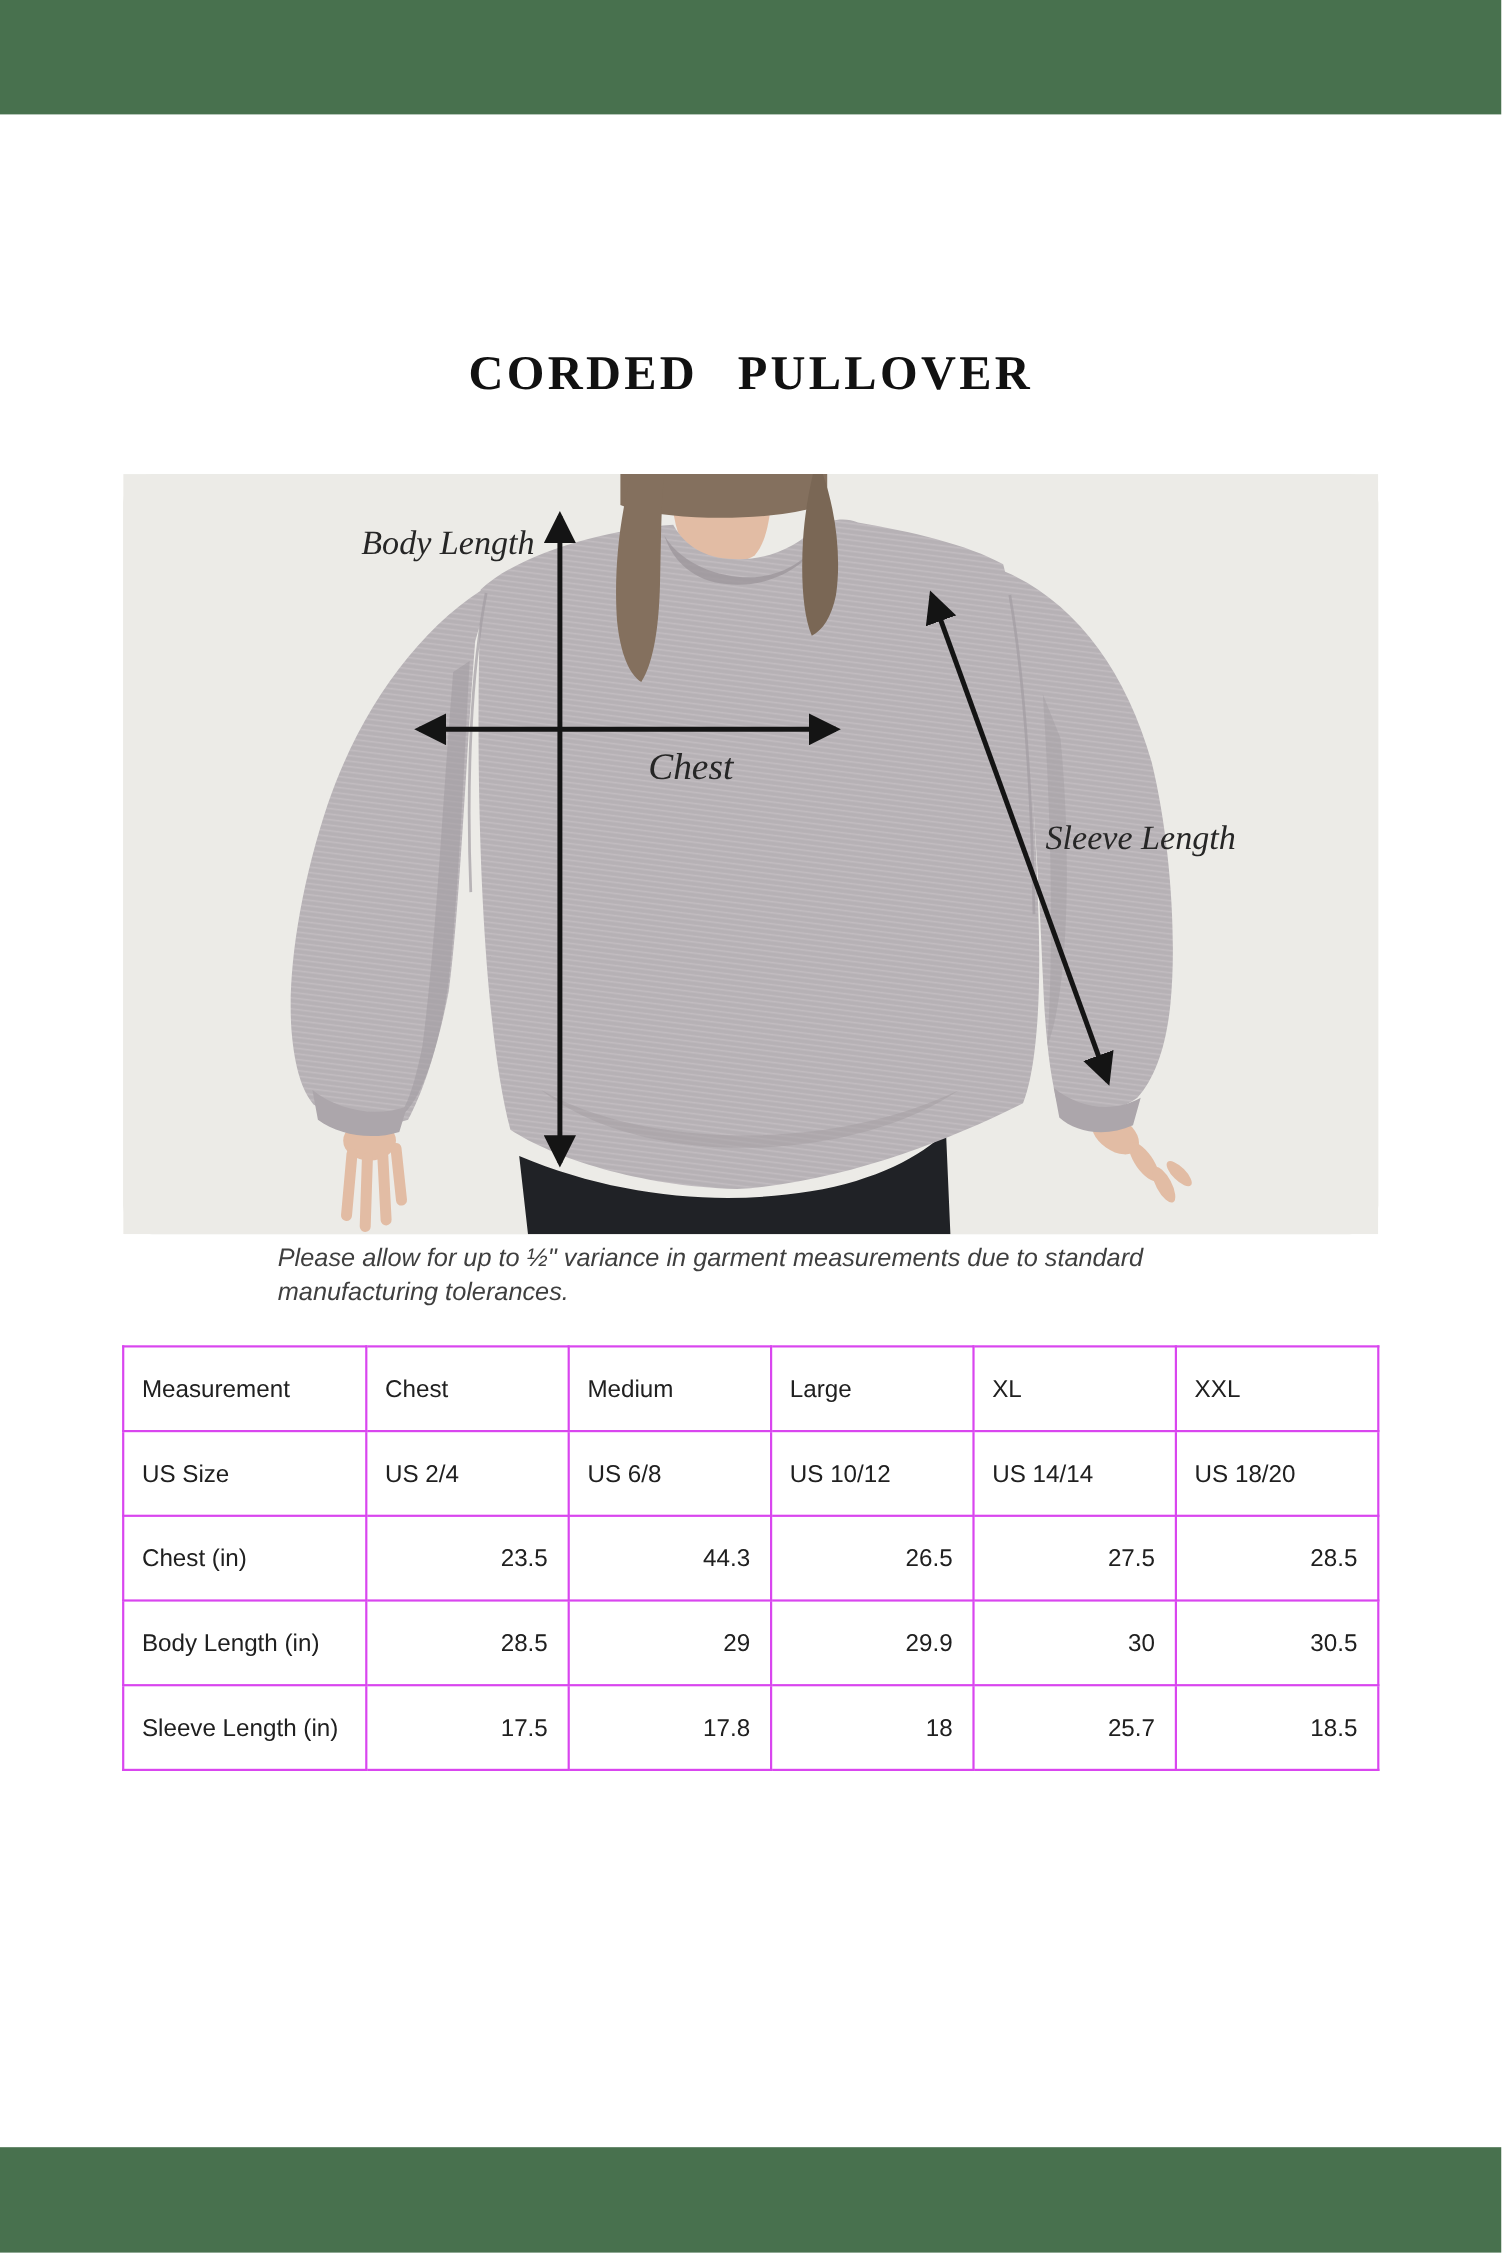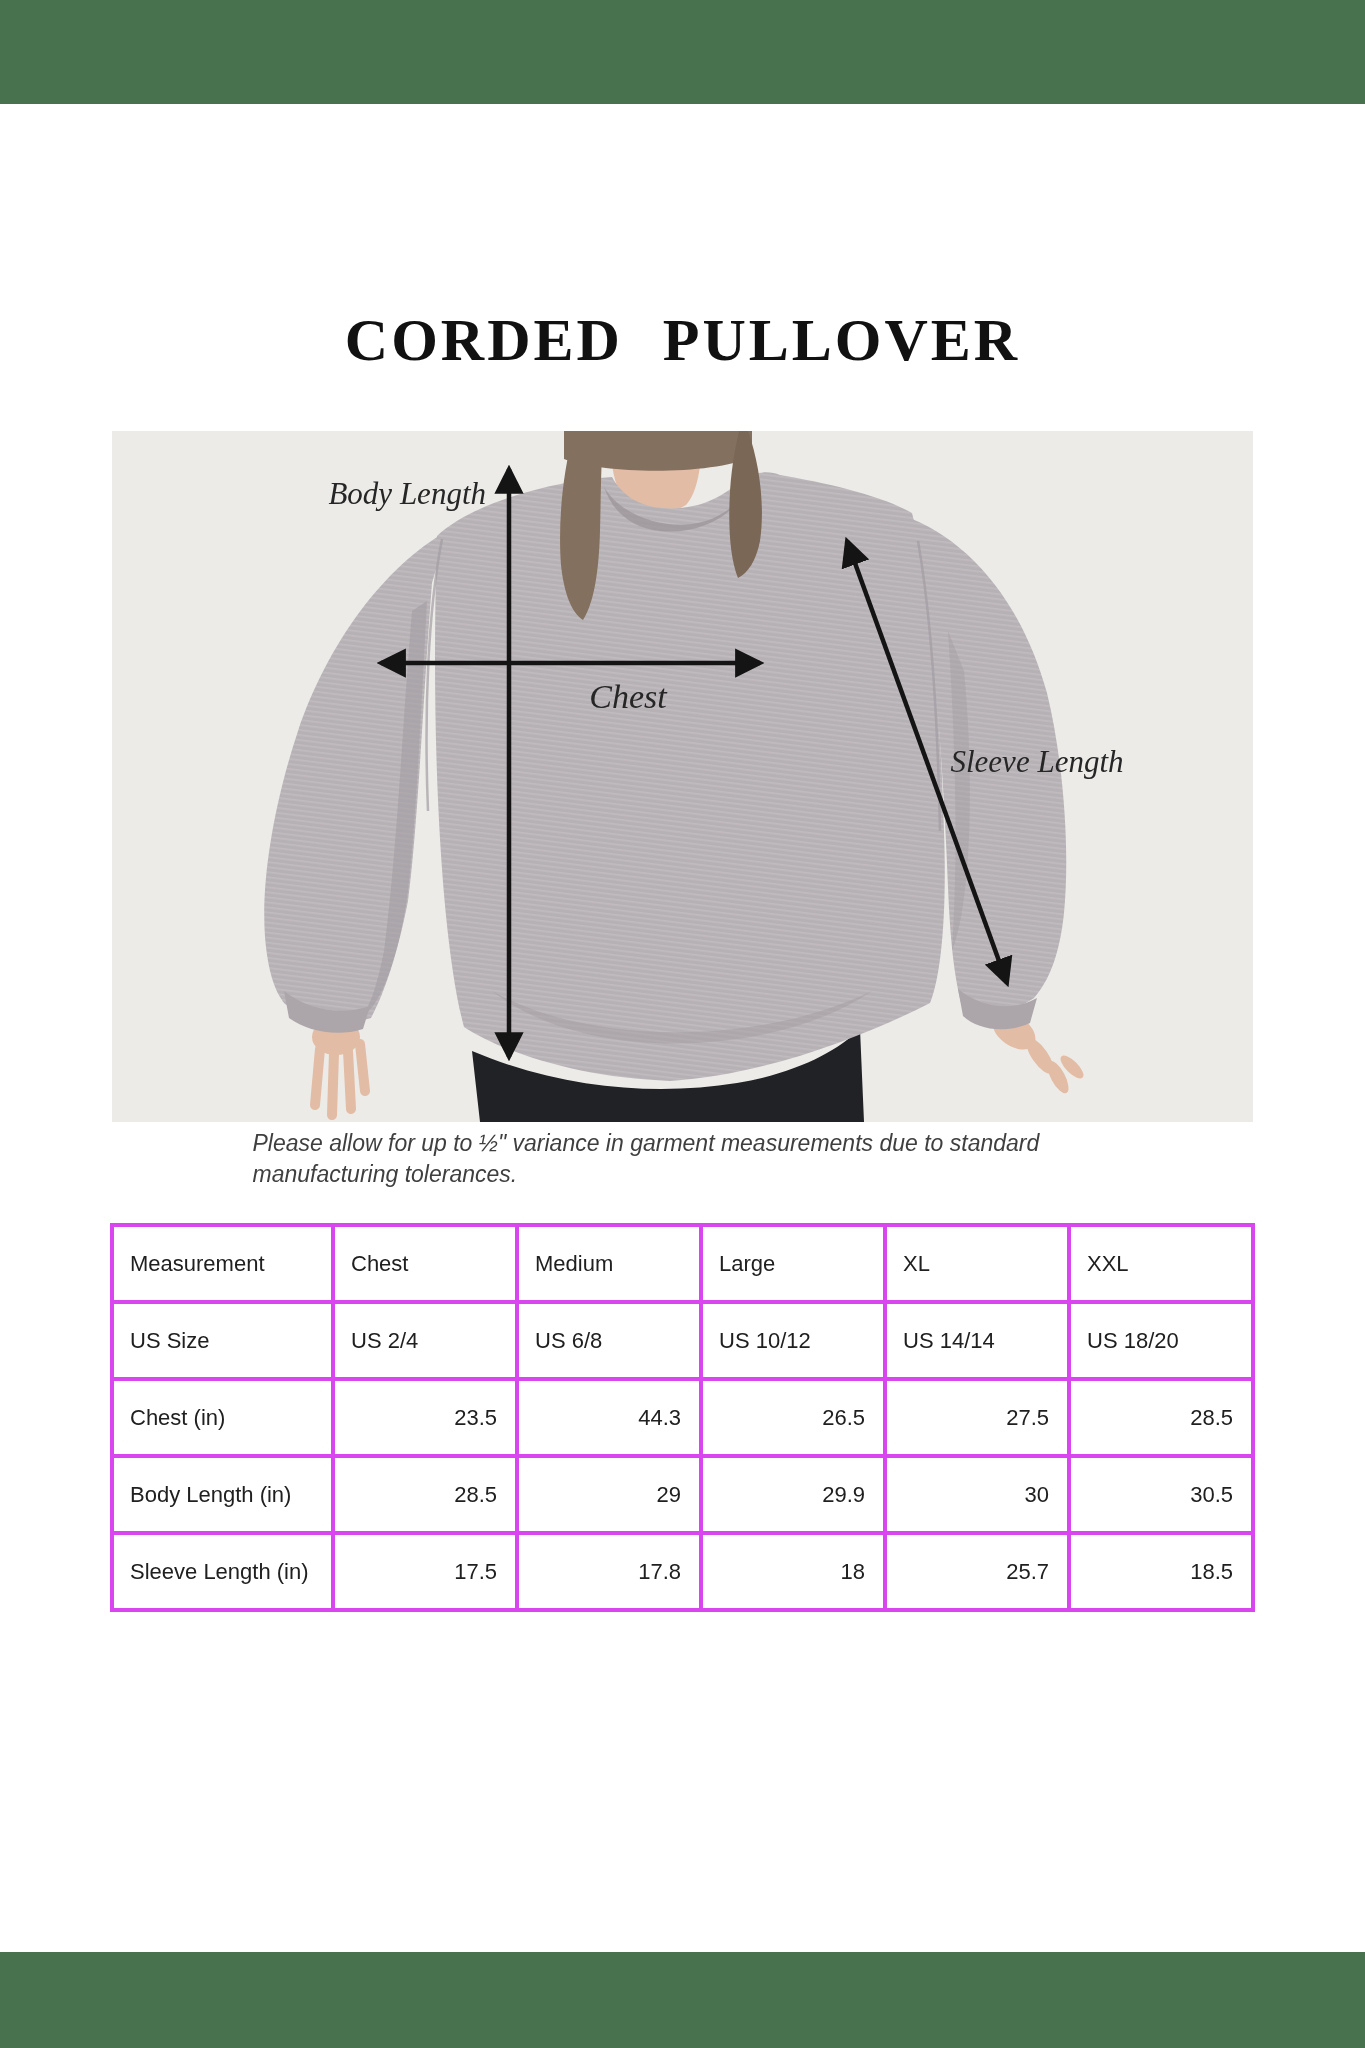--- a/index.html
+++ b/index.html
@@ -18,21 +18,21 @@
     flex: none;
   }
   .band-top { height: 104px; }
   .band-bottom { height: 96px; margin-top: auto; }
 
   .page-title {
     margin-top: 208px;
     text-align: center;
     font-family: "Liberation Serif", serif;
     font-weight: 700;
-    font-size: 60px;
+    font-size: 44px;
     line-height: 56px;
     letter-spacing: 3px;
     word-spacing: 22px;
     color: #111111;
   }
 
   .photo-wrap {
     width: 1141px;
     height: 691px;
     margin: 63px auto 0 auto;
@@ -55,21 +55,21 @@
     width: 1142px;
     margin: 33px auto 0 auto;
     border-collapse: collapse;
     table-layout: fixed;
     font-size: 22px;
     color: #202020;
   }
   table.size-chart col.c-label { width: 221px; }
   table.size-chart col.c-size  { width: 184px; }
   table.size-chart th, table.size-chart td {
-    border: 4px solid #d946ef;
+    border: 2px solid #d946ef;
     height: 77px;
     vertical-align: middle;
     font-weight: 400;
     text-align: left;
     padding: 0 16px;
     background: #ffffff;
   }
   table.size-chart td.num { text-align: right; padding-right: 18px; }
 
   text.diagram-label {

